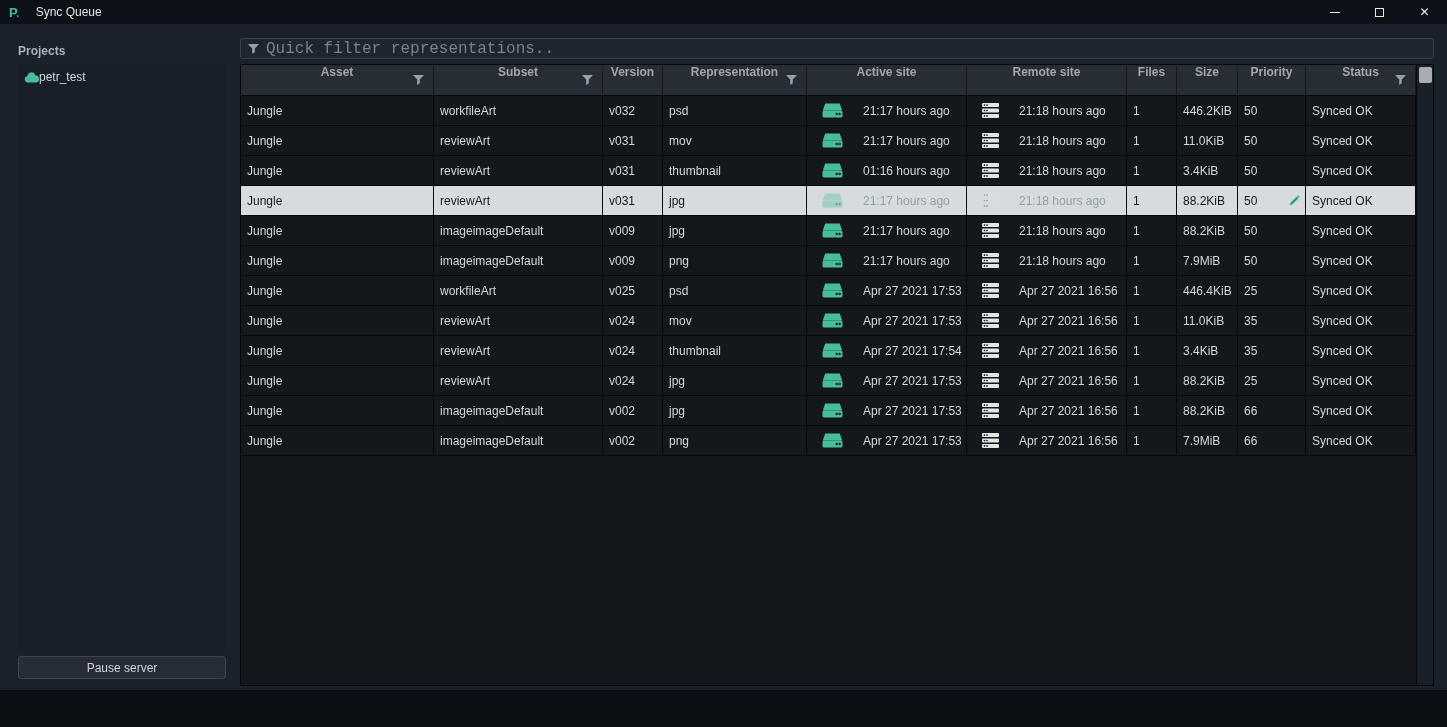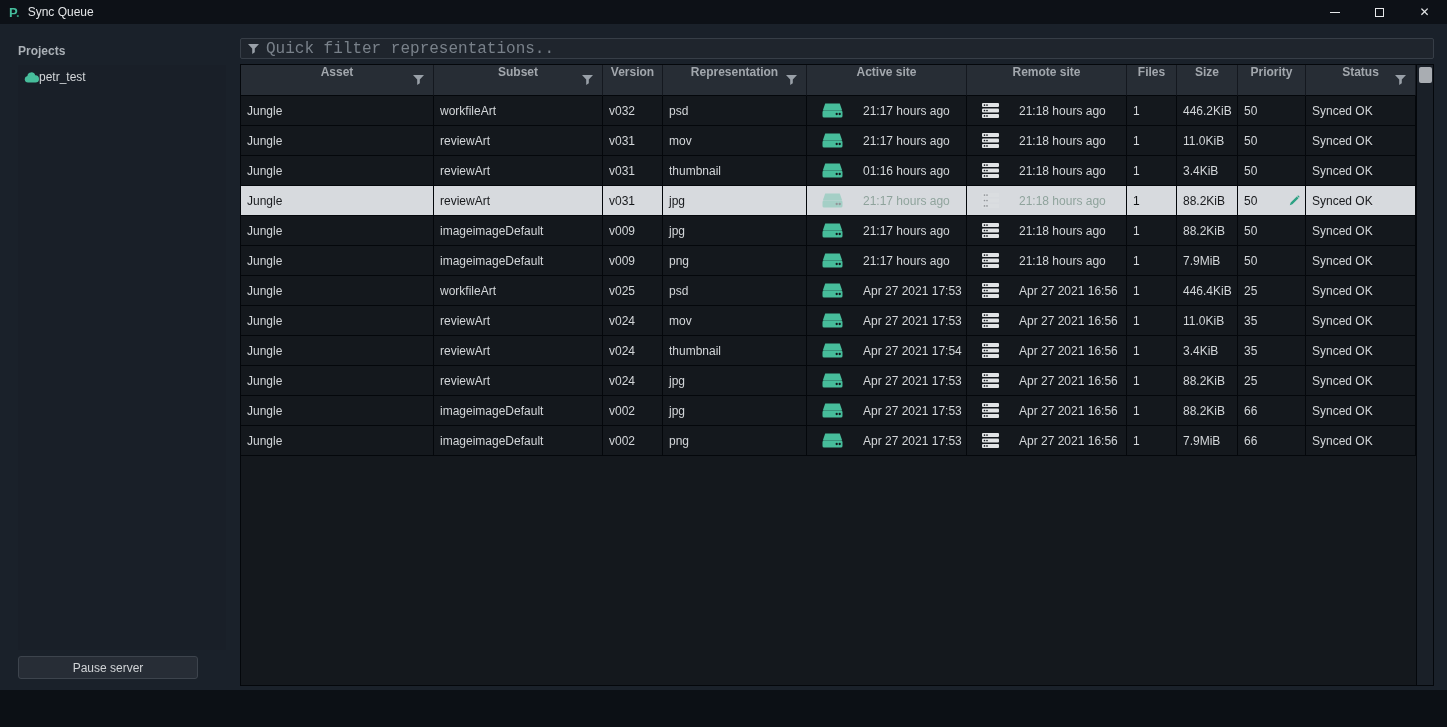--- a/index.html
+++ b/index.html
@@ -2,32 +2,32 @@
 <html><head>
 <meta charset="utf-8">
 <style>
   * { margin:0; padding:0; box-sizing:border-box; }
   html,body { width:1447px; height:727px; }
   body { background:#0c1015; font-family:"Liberation Sans", sans-serif; overflow:hidden; position:relative; }
 
   .titlebar { position:absolute; left:0; top:0; width:1447px; height:24px; background:#0d1117; display:flex; align-items:center; }
   .logo { margin-left:9px; font-size:13px; font-weight:bold; color:#45bd9c; line-height:1; }
   .logo .dot { color:#2f8e72; }
-  .title-text { margin-left:8px; font-size:12px; color:#e3e5e7; }
+  .title-text { margin-left:16px; font-size:12px; color:#e3e5e7; }
   .win-controls { margin-left:auto; display:flex; height:24px; }
   .win-btn { width:45px; height:24px; display:flex; align-items:center; justify-content:center; color:#e6e8ea; font-size:12px; cursor:default; }
   .glyph-min { display:block; width:10px; border-top:1px solid #e6e8ea; }
   .glyph-max { display:block; width:9px; height:9px; border:1px solid #e6e8ea; }
 
   .content { position:absolute; left:0; top:24px; width:1447px; height:666px; background:#1a212a; }
 
   .projects-label { position:absolute; left:18px; top:20px; font-size:12px; font-weight:bold; color:#aab0b6; }
   .project-list { position:absolute; left:18px; top:41px; width:208px; height:585px; background:#191f28; }
   .project-item { display:flex; align-items:center; height:24px; padding:0 6px; font-size:12px; color:#d3d6d9; }
-  .pause-btn { position:absolute; left:18px; top:632px; width:180px; height:23px; background:#272d36; border:1px solid #3d444d; border-radius:3px; color:#d0d3d6; font-size:12px; font-family:inherit; }
+  .pause-btn { position:absolute; left:18px; top:632px; width:208px; height:23px; background:#272d36; border:1px solid #3d444d; border-radius:3px; color:#d0d3d6; font-size:12px; font-family:inherit; }
 
   .main { position:absolute; left:240px; top:14px; width:1194px; }
   .filterbox { display:flex; align-items:center; height:21px; background:#1f252d; border:1px solid #373e47; border-radius:2px; padding:0 7px; gap:7px; }
   .filterbox input { flex:1; background:transparent; border:none; outline:none; color:#d3d6d9; font-size:16px; font-family:Liberation Mono, monospace; }
   .filterbox input::placeholder { color:#79818a; }
   .funnel-inline { line-height:0; }
 
   .table-wrap { position:relative; margin-top:5px; width:1194px; height:622px; background:#14181d; border:1px solid #04070b; overflow:hidden; }
   .thead,.tr { display:grid; grid-template-columns:193px 169px 60px 144px 160px 160px 50px 61px 68px 110px; width:1175px; }
   .thead { height:31px; background:#272d35; }

